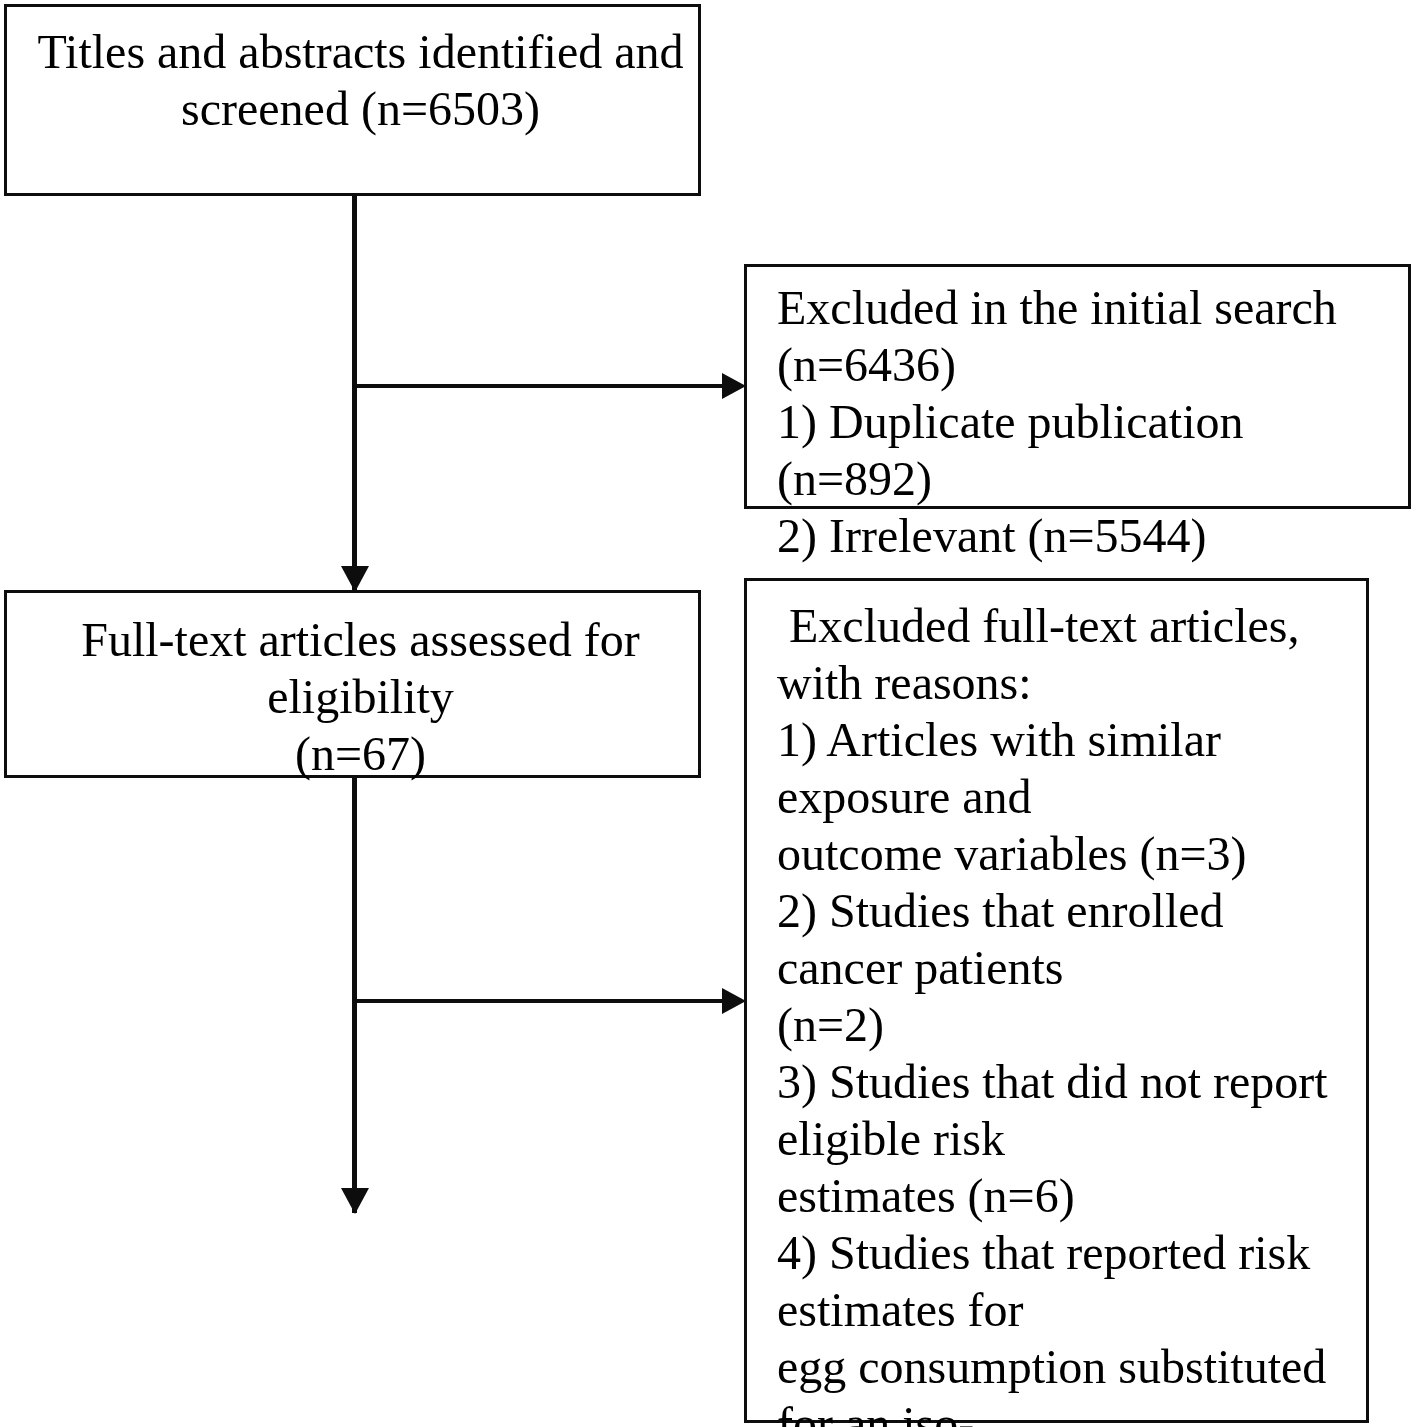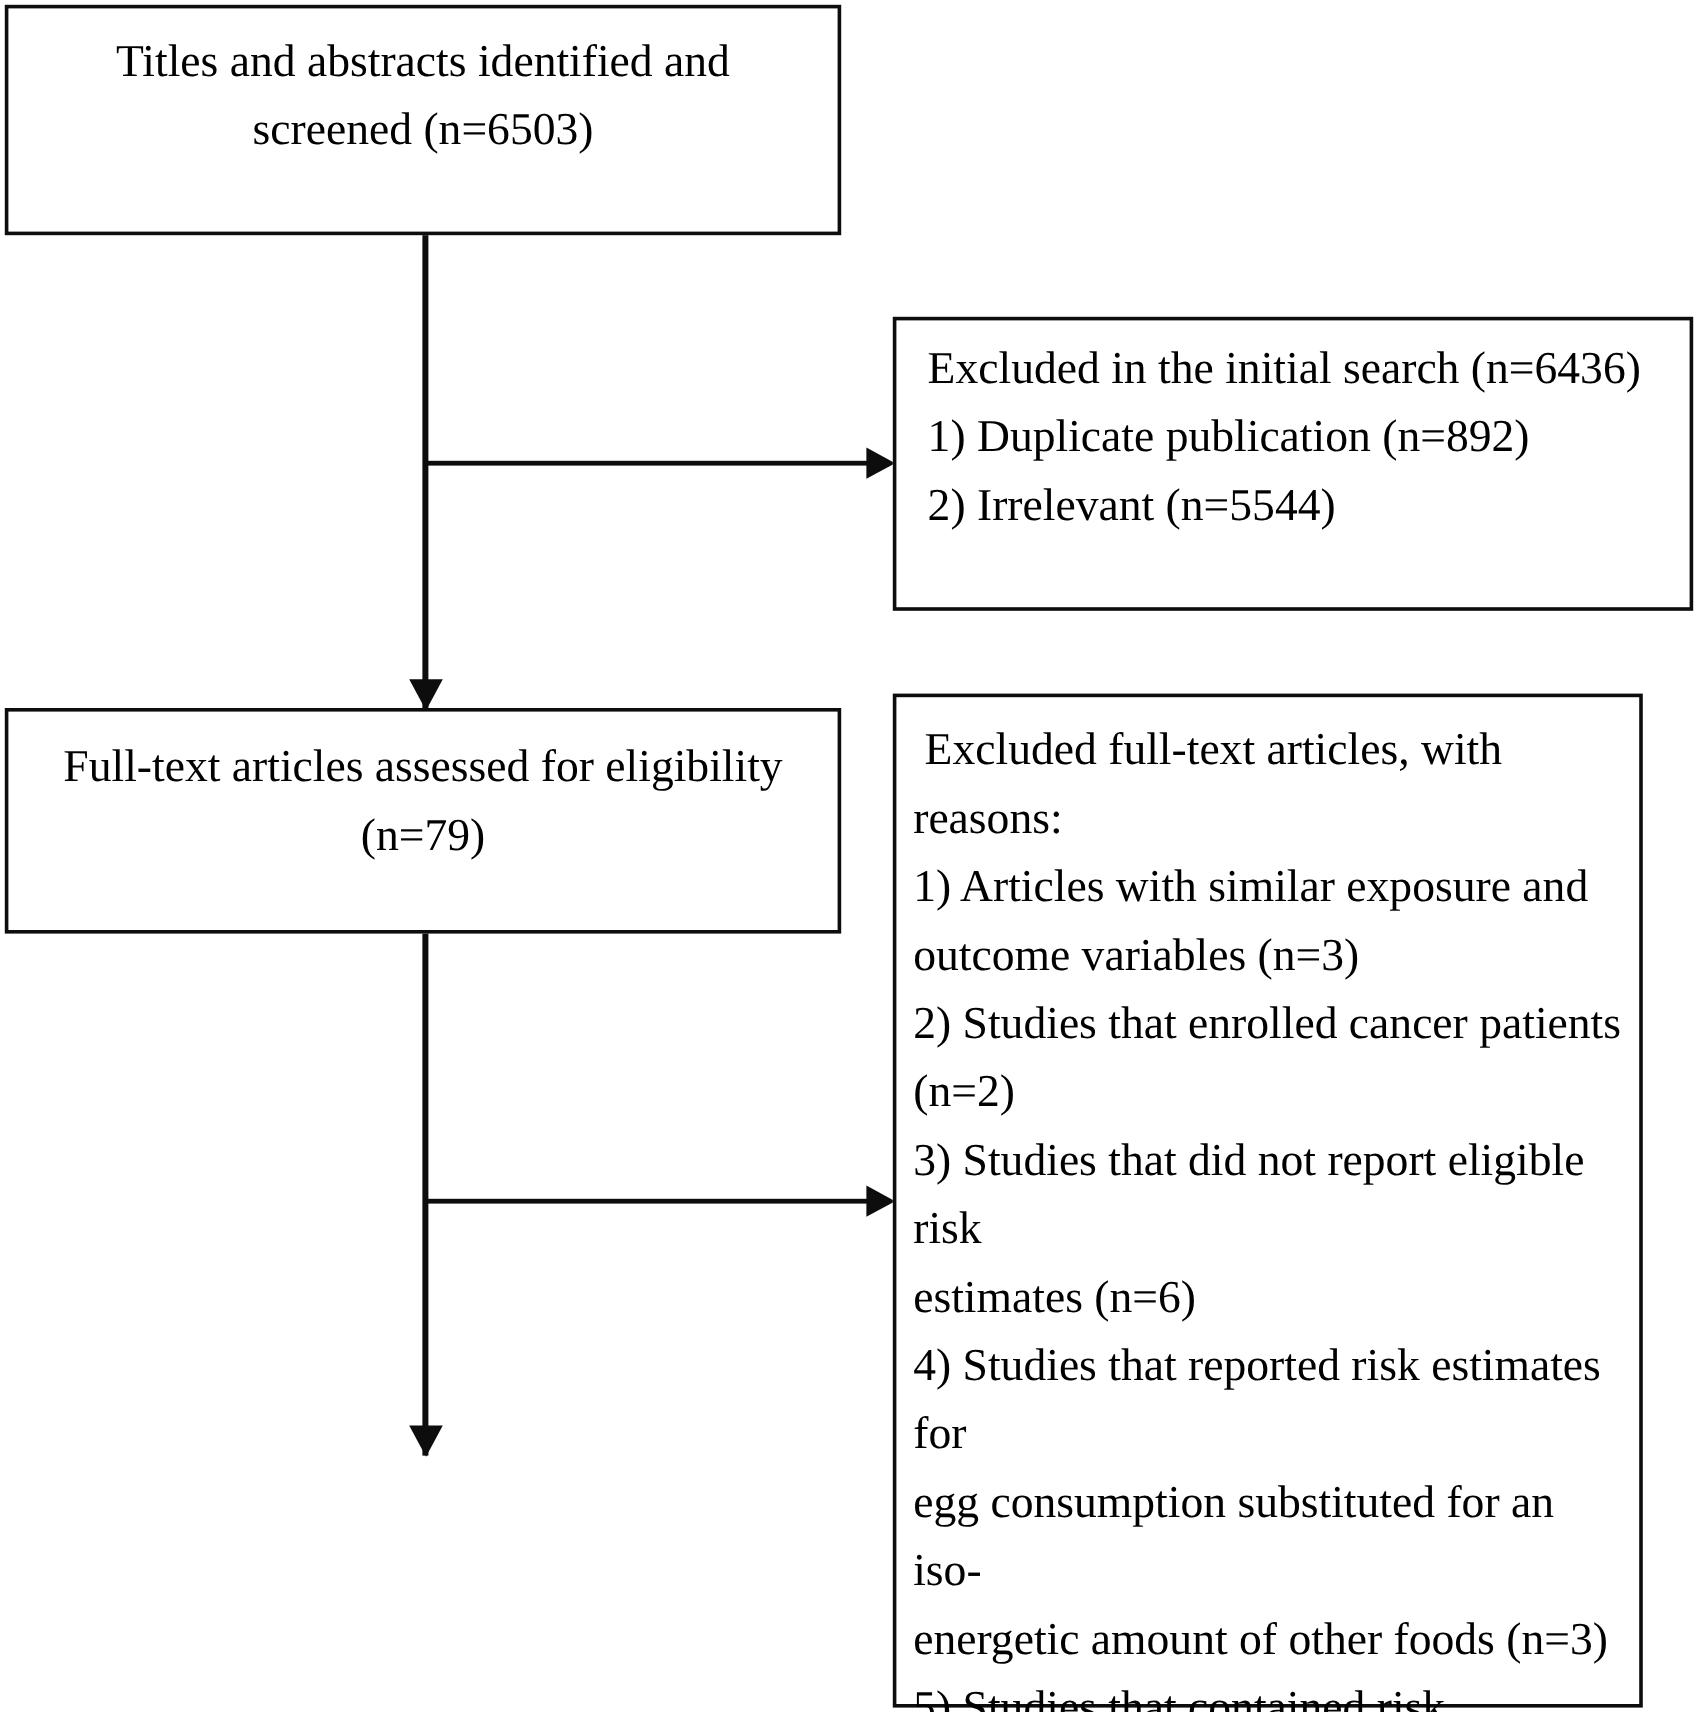--- a/index.html
+++ b/index.html
@@ -19,44 +19,44 @@
 
   .node-box {
     position: absolute;
     box-sizing: border-box;
     border: 3px solid #0d0d0d;
     background: #ffffff;
   }
 
   .node-text {
     position: absolute;
-    left: 0;
+    left: 16px;
     right: 0;
-    font-size: 38px;
+    font-size: 48px;
     line-height: 57px;
     color: #000000;
     white-space: pre-wrap;
   }
 
   .centered .node-text {
     text-align: center;
     padding: 0 14px;
   }
 
   .left-aligned .node-text {
     text-align: left;
     padding: 0 12px 0 14px;
   }
 
   
   #box-identified     { left: 4px;   top: 4px;    width: 697px; height: 192px; }
   #box-identified .node-text   { top: 16px; }
 
   #box-excluded-initial { left: 744px; top: 264px;  width: 667px; height: 245px; }
-  #box-excluded-initial .node-text { top: 12px; margin-left: 12px; }
+  #box-excluded-initial .node-text { top: 12px; }
 
   #box-fulltext       { left: 4px;   top: 590px;  width: 697px; height: 188px; }
   #box-fulltext .node-text     { top: 18px; }
 
   #box-excluded-fulltext { left: 744px; top: 578px; width: 625px; height: 845px; }
   #box-excluded-fulltext .node-text { top: 16px; }
 
   #box-included       { left: 4px;   top: 1212px; width: 697px; height: 197px; }
   #box-included .node-text     { top: 18px; }
 
@@ -117,21 +117,21 @@
   </div>
 
   <div class="node-box left-aligned" id="box-excluded-initial">
     <div class="node-text">Excluded in the initial search (n=6436)
 1) Duplicate publication (n=892)
 2) Irrelevant (n=5544)</div>
   </div>
 
   <div class="node-box centered" id="box-fulltext">
     <div class="node-text">Full-text articles assessed for eligibility
-(n=79)</div>
+(n=67)</div>
   </div>
 
   <div class="node-box left-aligned" id="box-excluded-fulltext">
     <div class="node-text"> Excluded full-text articles, with reasons:
 1) Articles with similar exposure and
 outcome variables (n=3)
 2) Studies that enrolled cancer patients
 (n=2)
 3) Studies that did not report eligible risk
 estimates (n=6)

